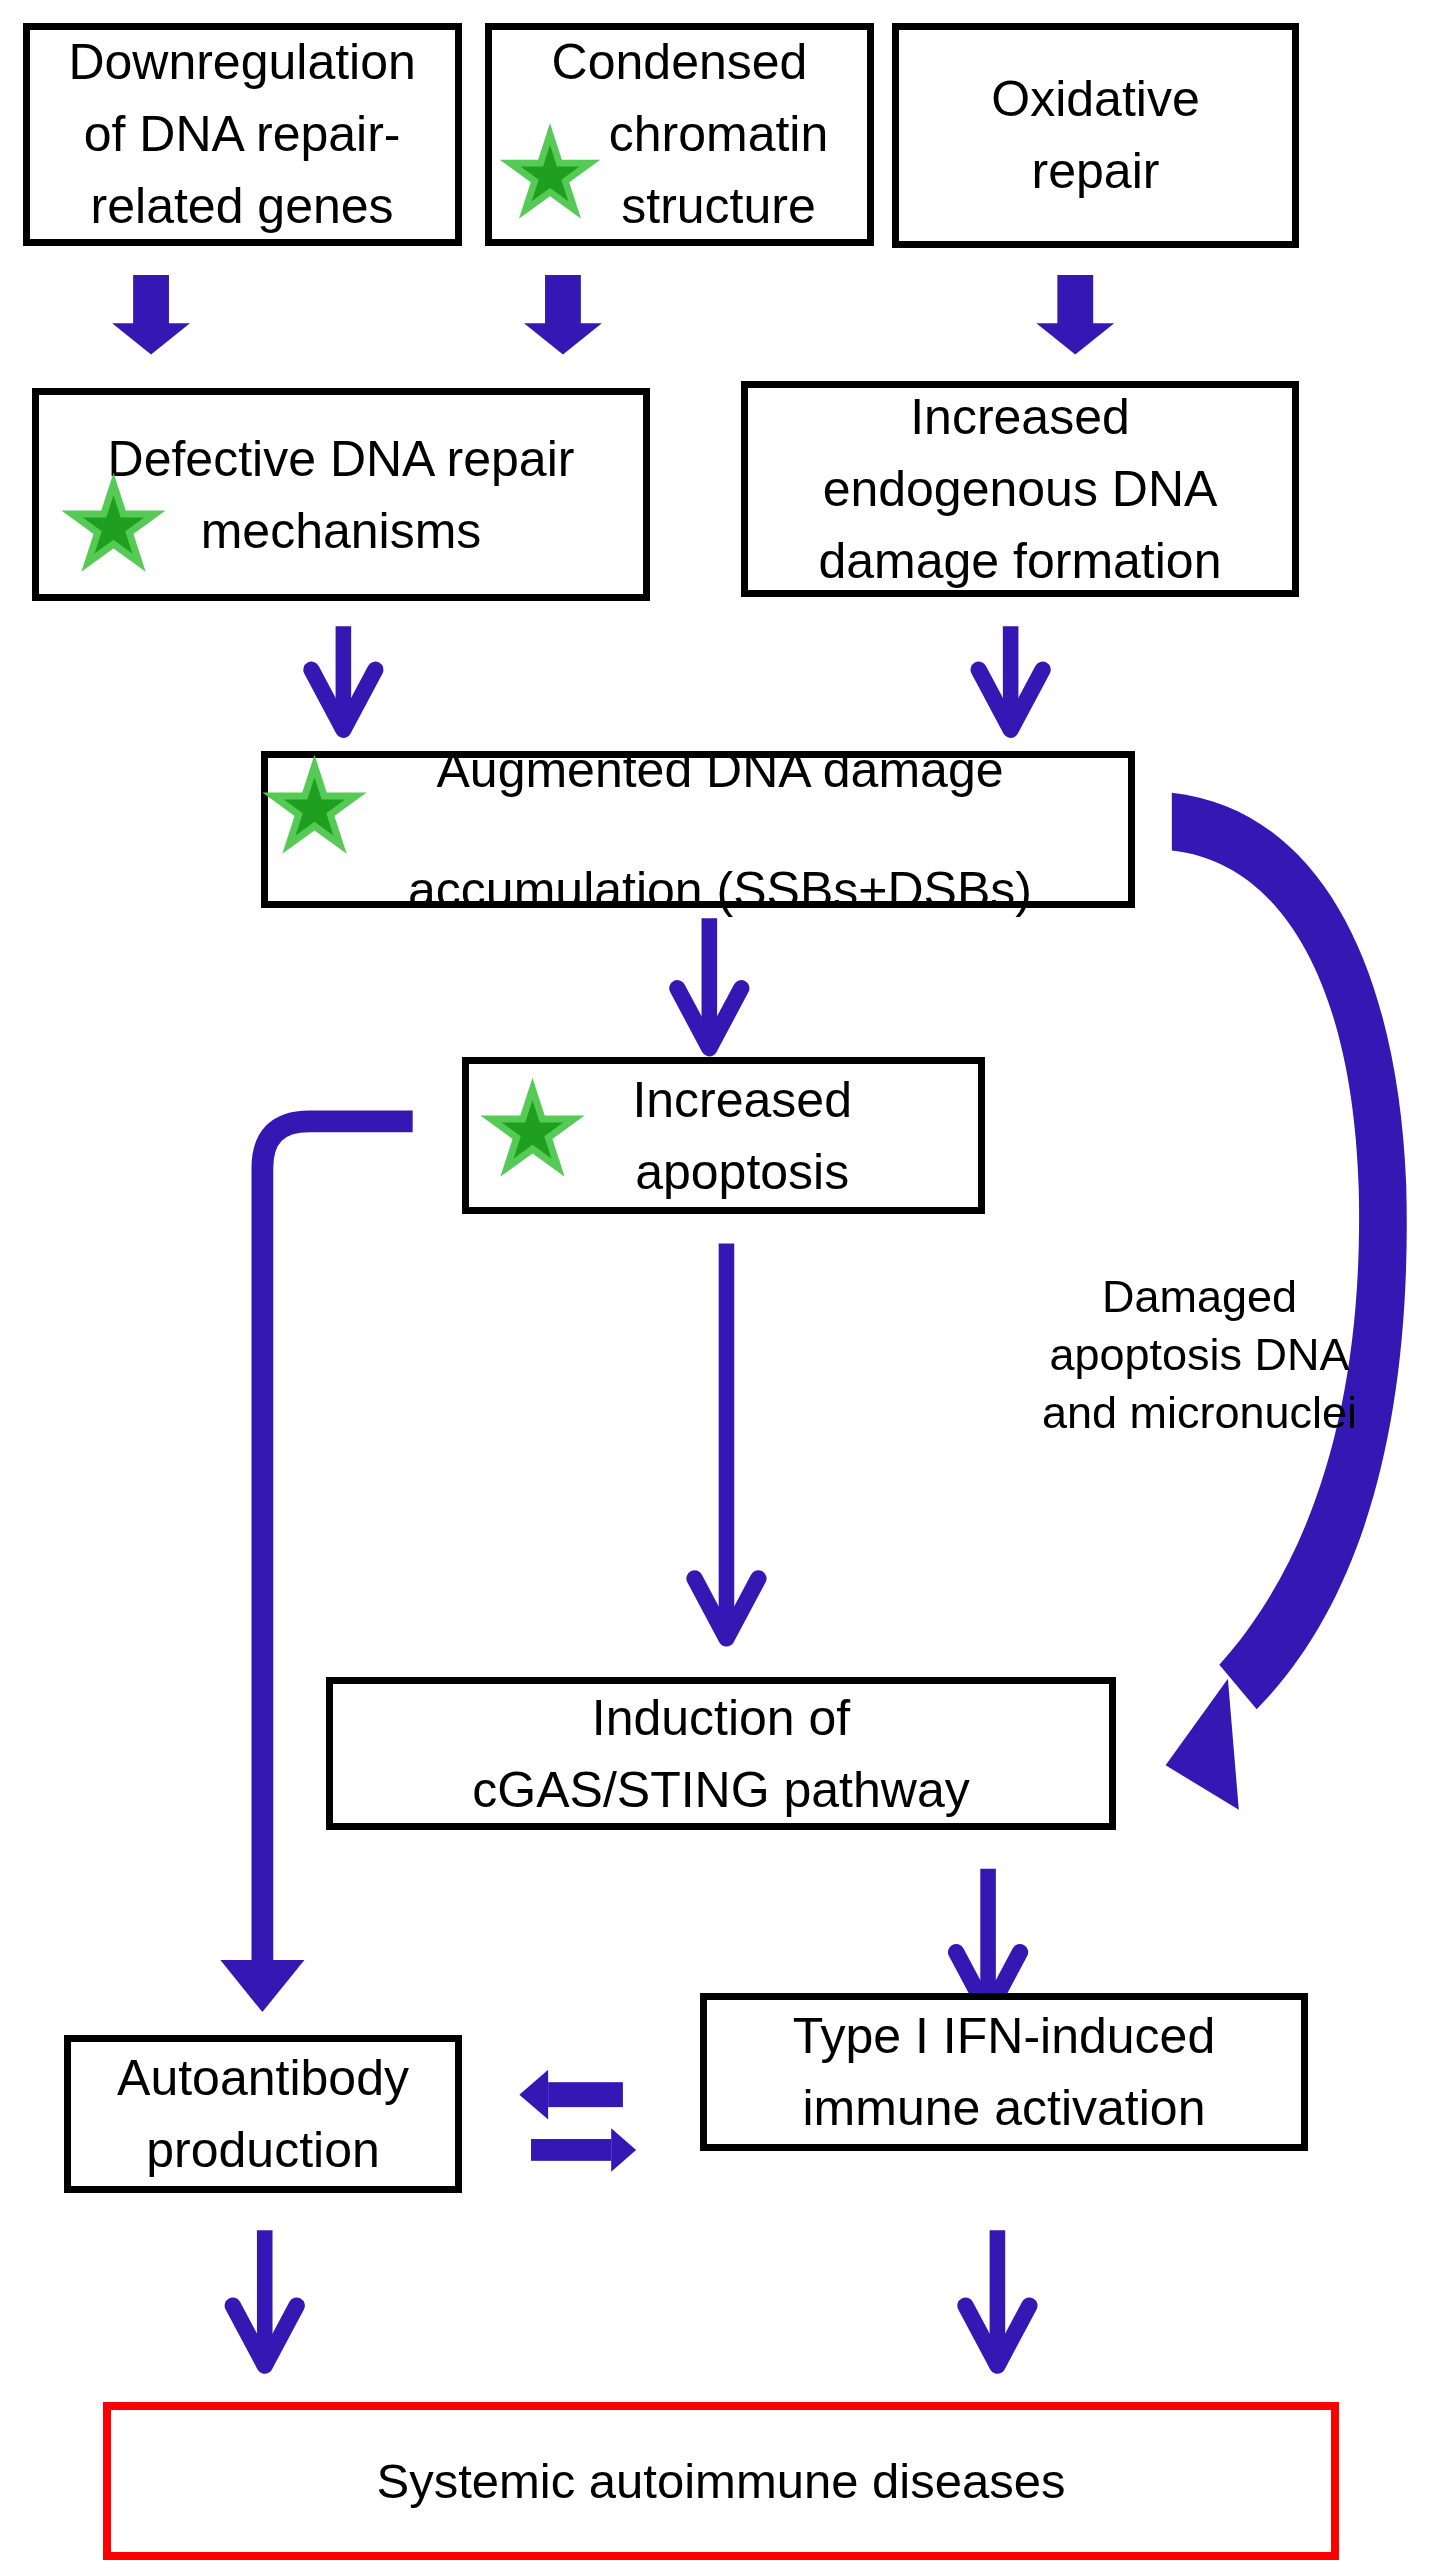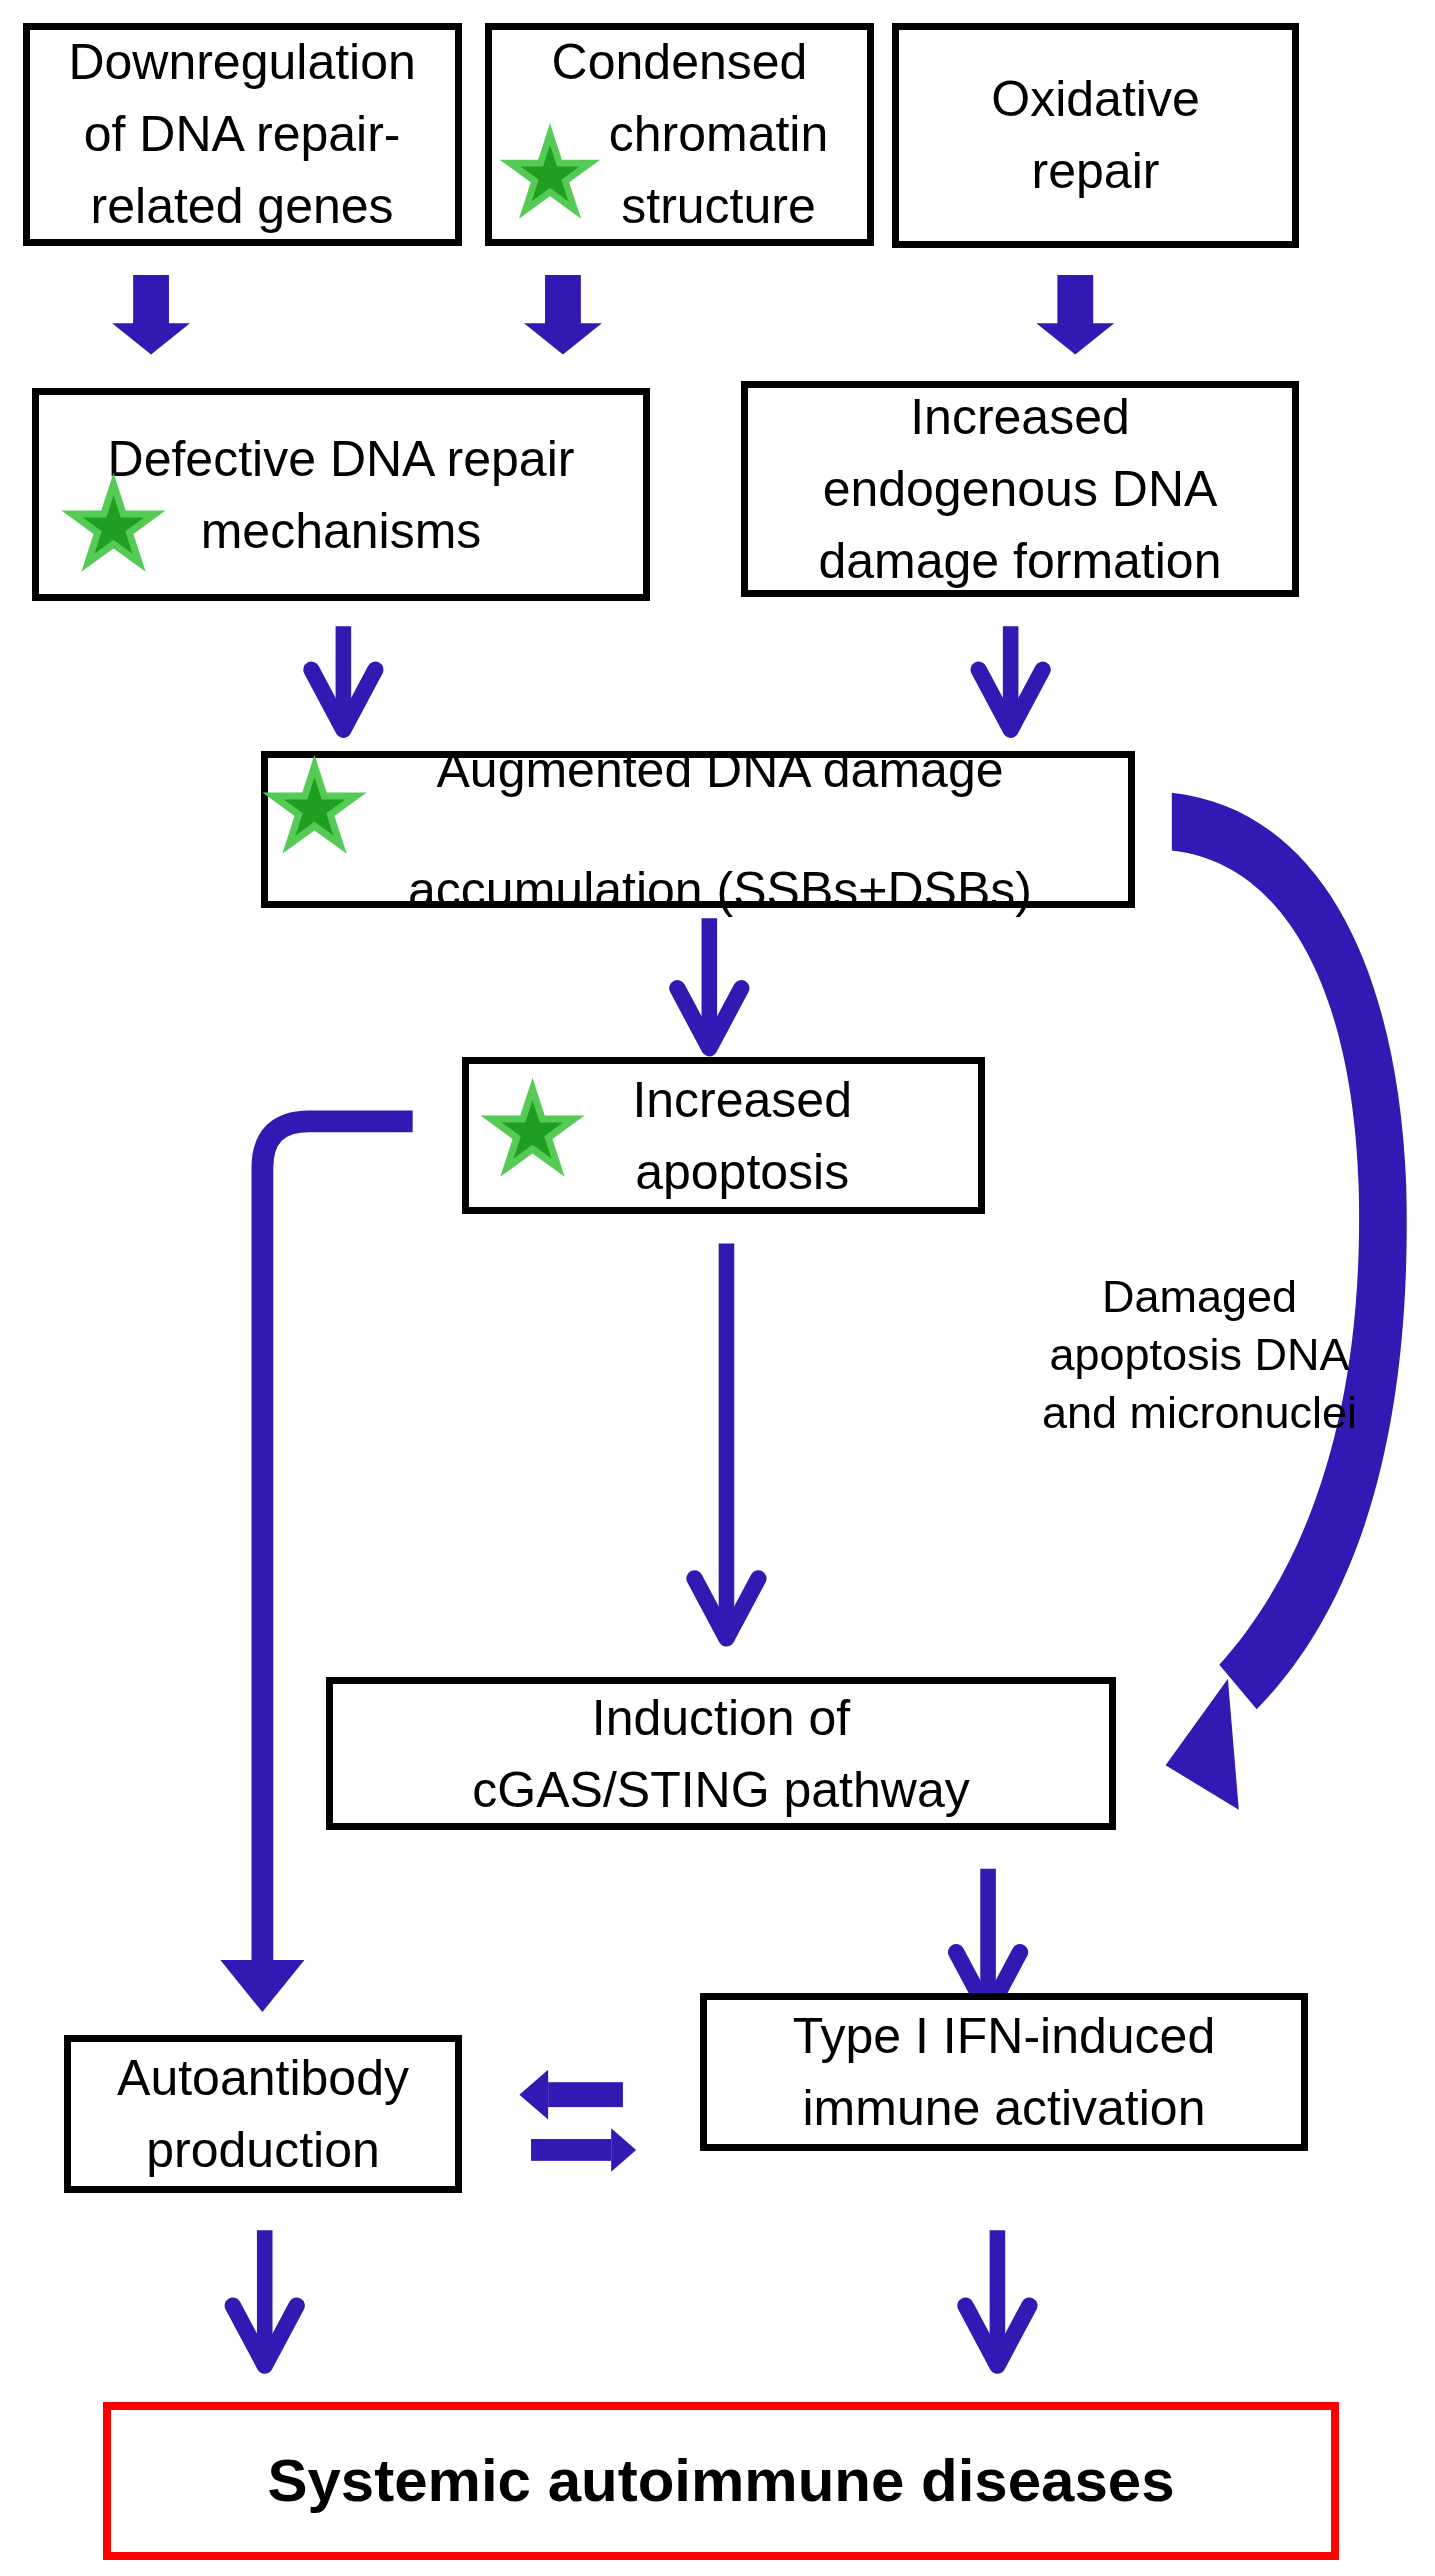--- a/index.html
+++ b/index.html
@@ -28,22 +28,22 @@
     flex-direction:column;
     justify-content:center;
     align-items:center;
     text-align:center;
     font-size:50px;
     line-height:72px;
     white-space:nowrap;
   }
   .flow-box.final{
     border:8.6px solid var(--final-border);
-    font-size:60px;
-    font-weight:bold;
+    font-size:49px;
+    font-weight:normal;
     line-height:86px;
   }
   .box-line{display:block;}
   .ind-b{transform:translateX(39px);}
   .ind-f{transform:translateX(22px);}
   .ind-g{transform:translateX(18.7px);}
   .star{position:absolute;overflow:visible;}
   .star-shape{
     fill:var(--star-fill);
     stroke:var(--star-stroke);

